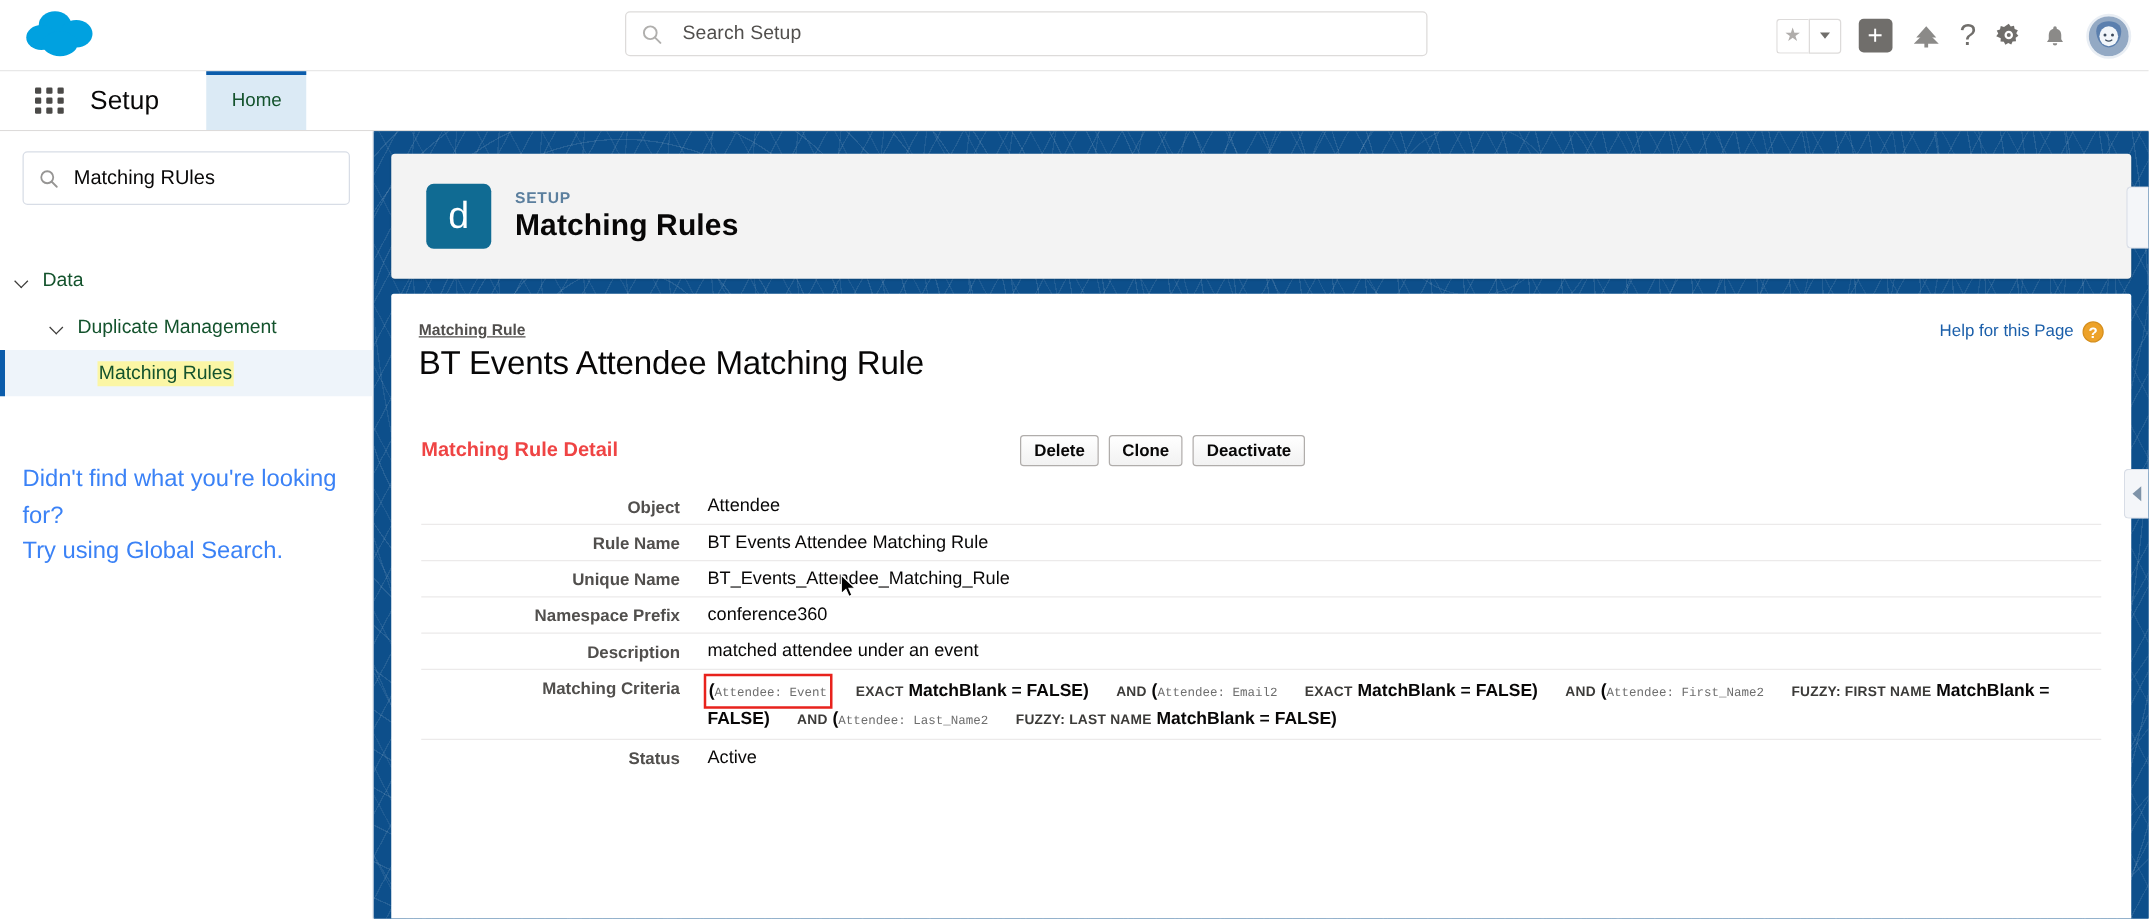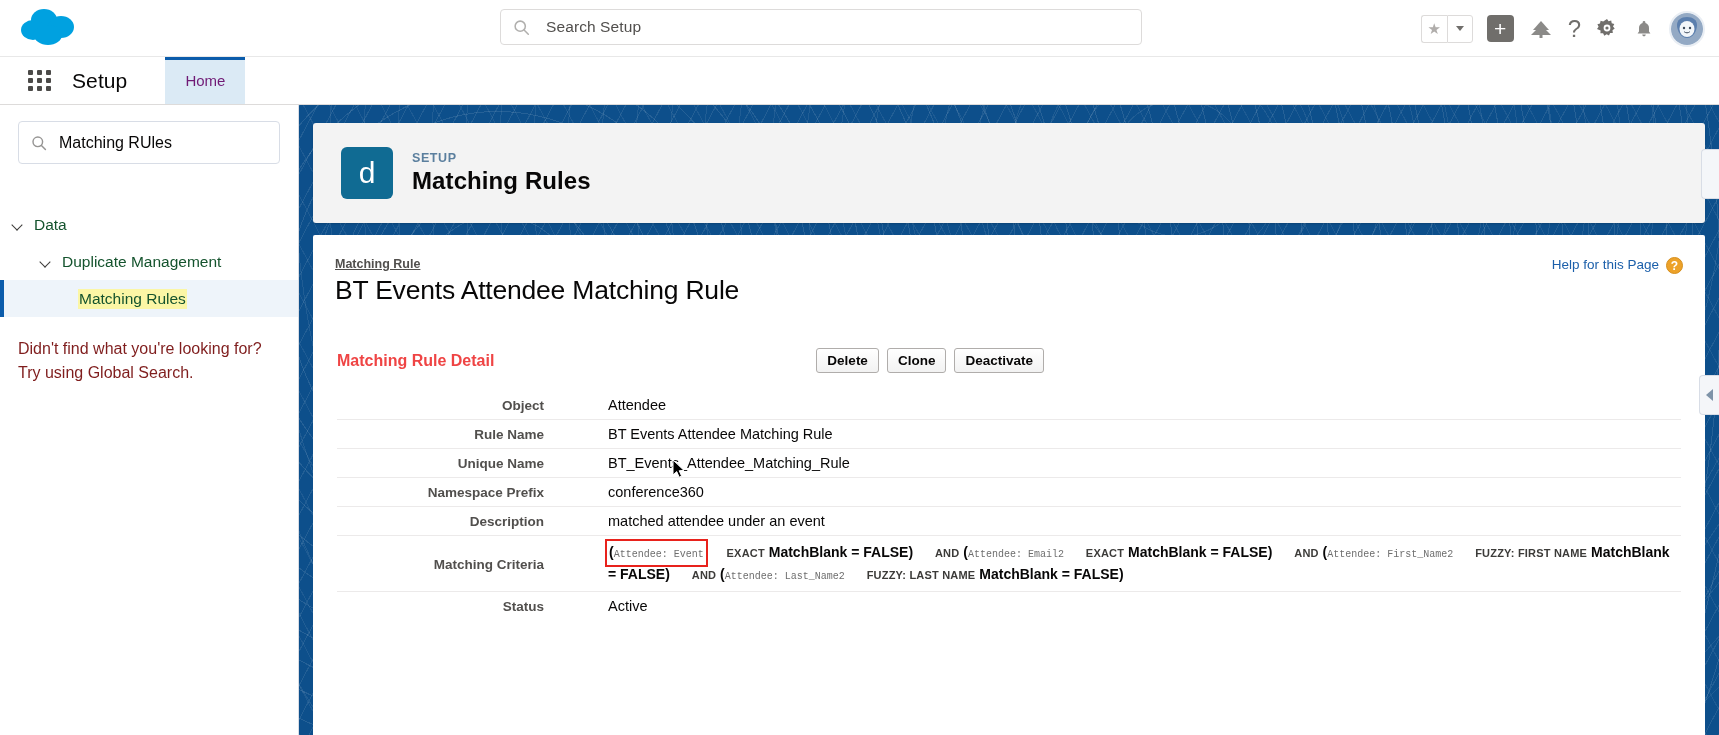--- a/index.html
+++ b/index.html
@@ -66,21 +66,21 @@
     display: grid; grid-template-columns: repeat(3, 6px); gap: 3px;
   }
   .waffle i { width: 5px; height: 5px; background: #4b4a48; border-radius: 1px; display:block; }
   .setup-word {
     align-self: center; margin-left: 20px; font-size: 21px; color: #080707;
     font-weight: 400; letter-spacing: .1px;
   }
   .tabs { display: flex; margin-left: 38px; align-items: stretch; }
   .tab {
     display: flex; align-items: center; padding: 0 20px; font-size: 15px;
-    color: #701a75; position: relative; cursor: pointer;
+    color: #14532d; position: relative; cursor: pointer;
   }
   .tab.active { background: #dbeaf5; }
   .tab.active::before {
     content:''; position:absolute; left:0; right:0; top:0; height:3px; background:#0b5cab;
   }
   .tab .tcaret {
     margin-left: 14px; width:0;height:0;border-left:5px solid transparent;
     border-right:5px solid transparent;border-top:6px solid #3c3b39;
   }
 
@@ -115,21 +115,21 @@
   }
   .lvl0 { padding-left: 12px; font-weight: 400; }
   .lvl1 { padding-left: 40px; }
   .lvl2 { padding-left: 78px; }
   .tnode.selected { background: #eef4fa; }
   .tnode.selected::before {
     content:''; position:absolute; left:0; top:0; bottom:0; width:4px; background:#0b5cab;
   }
   .hl { background: #fbf6a5; padding: 1px 1px; }
   .side-note {
-    margin: 20px 18px 0 18px; font-size: 16px; color: #7f1d1d; line-height: 1.5;
+    margin: 53px 18px 0 18px; font-size: 19px; color: #3b82f6; line-height: 1.5;
   }
 
   
   .content {
     flex: 1; position: relative; overflow: hidden;
     background: #0a4d8c;
   }
   .bg-pattern {
     position: absolute; inset: 0;
     background-color: #0d4f8b;
@@ -185,21 +185,21 @@
   .btn-row { display: flex; gap: 8px; margin-left: 322px; }
   .sbtn {
     border: 1px solid #b0adab; border-radius: 3px; background: linear-gradient(#fff,#f2f2f2);
     font-size: 13.5px; color: #080707; padding: 4px 10px; cursor: pointer;
     font-family: "Liberation Sans", sans-serif; font-weight: 700;
   }
 
   .fields { margin-top: 8px; }
   .frow {
     display: flex; border-top: 1px solid #eceaea; padding: 6px 0 6px 0;
-    font-size: 14.5px; align-items: center; min-height: 25px; gap: 42px;
+    font-size: 14.5px; align-items: flex-start; min-height: 25px;
   }
   .frow:first-child { border-top: none; }
   .flabel {
     width: 229px; flex: 0 0 229px; text-align: right; padding-right: 22px;
     color: #514f4d; font-weight: 700; font-size: 13.5px; padding-top: 1px;
   }
   .fvalue { color: #080707; font-size: 14.5px; flex: 1; }
   .fvalue a { color: #080707; text-decoration: underline; }
 
   .two-col { display: flex; width: 100%; }

